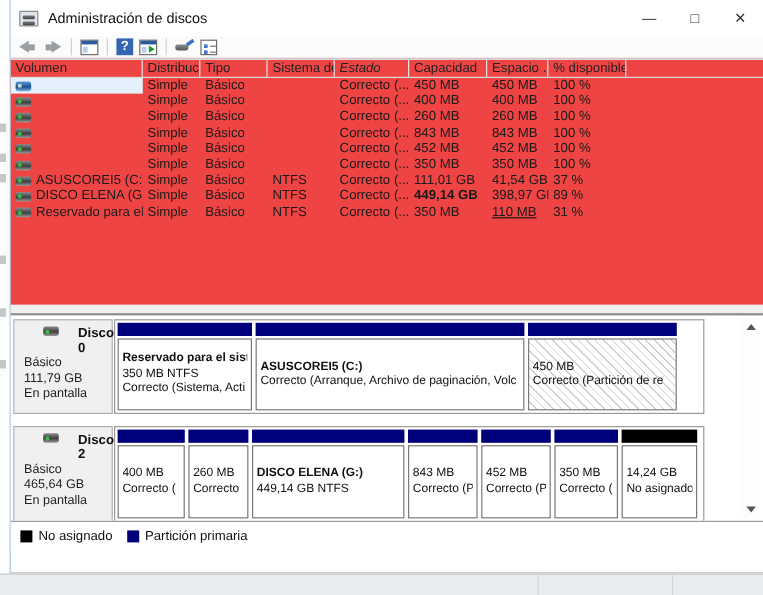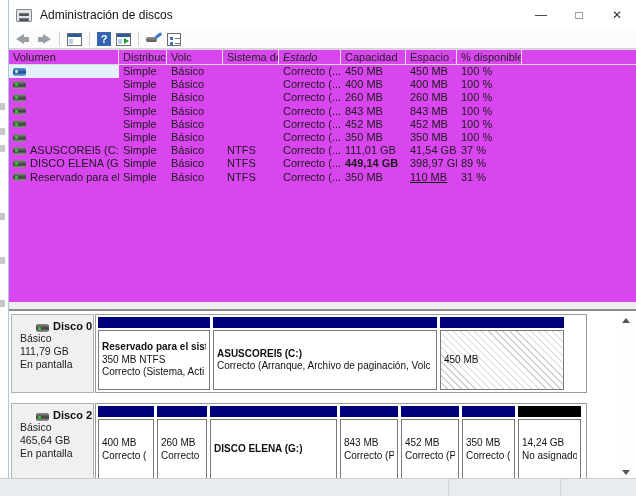--- a/index.html
+++ b/index.html
@@ -64,21 +64,21 @@
     background:linear-gradient(#8a8f94,#54585c); border-radius:2px; }
   .tb-tool::after { content:''; position:absolute; right:0; top:1px; width:7px; height:3px;
     background:#3f74c4; transform:rotate(-35deg); border-radius:1px; }
   .tb-props { width:14px; height:13px; border:1px solid #6d6d6d; background:#fff; position:relative; }
   .tb-props::before { content:''; position:absolute; left:2px; top:3px; width:3px; height:3px; background:#3f74c4; }
   .tb-props::after { content:''; position:absolute; left:2px; top:8px; width:3px; height:3px; background:#3f74c4; }
   .tb-props b { position:absolute; left:7px; top:4px; width:5px; height:1px; background:#777; }
   .tb-props b::after { content:''; position:absolute; top:5px; left:0; width:5px; height:1px; background:#777; }
 
   
-  .listpane { height:253px; background:#d946ef; overflow:hidden; }
+  .listpane { height:205px; background:#ef4444; overflow:hidden; }
   .vt-header { display:flex; height:16px; border-top:1px solid #dadada; border-bottom:1px solid #dadada; }
   .vt-hcell { font-size:11px; color:#222; padding:1px 0 0 4px; border-right:1px solid #e3e3e3;
     white-space:nowrap; overflow:hidden; flex:none; }
   .vt-hfill { flex:1; border-right:none; }
   .vt-row { display:flex; height:13.2px; align-items:center; }
   .vt-cell { font-size:11px; line-height:13px; padding-left:4px; white-space:nowrap; overflow:hidden; flex:none; height:13.2px; display:flex; align-items:center; }
   .vt-volcell.sel { background:#e4f0fb; }
   .drive-ico { width:13px; height:8px; border-radius:2px; flex:none; margin-right:4px; position:relative;
     background:linear-gradient(#8c8c8c,#3f3f3f 55%,#9b9b9b); }
   .drive-ico::after { content:''; position:absolute; left:2px; top:2.5px; width:3px; height:3px;
@@ -87,21 +87,21 @@
   .drive-ico.sel::after { background:#bfe8bf; }
 
   
   .splitter { height:9px; background:#efefef; border-bottom:2px solid #8c8c8c; }
 
   
   .graphpane { height:172px; position:relative; background:#fff; border-bottom:1px solid #9a9a9a; overflow:hidden; }
   .disk-block { position:absolute; left:2px; }
   .disk-label { position:absolute; left:0; top:0; width:83px; height:100%;
     background:#f0f0f0; border:1px solid #b2b2b2; padding:5px 0 0 8px; }
-  .disk-label .dname { display:flex; align-items:flex-end; gap:4px; font-size:11px; font-weight:bold; color:#111;padding-left:16px; }
+  .disk-label .dname { display:flex; align-items:flex-start; gap:16px; font-size:11px; font-weight:bold; color:#111;padding-left:16px; }
   .disk-label .dline { font-size:10.5px; line-height:13px; color:#222; }
   .disk-label .drive-ico { margin-right:0; }
   .parts { position:absolute; left:84px; top:0; height:100%; background:#fff;
     border:1px solid #9a9a9a; padding:2px; display:flex; gap:3px; }
   .part { display:flex; flex-direction:column; flex:none; }
   .part-head { height:11px; flex:none; }
   .part-body { flex:1; margin-top:2px; border:1px solid #7a7a7a; background:#fff;
     padding:1px 3px; display:flex; flex-direction:column; justify-content:center; overflow:hidden; }
   .part-body.hatch { background:repeating-linear-gradient(45deg,#ffffff,#ffffff 4px,#cfcfcf 4px,#cfcfcf 5px); }
   .pline { font-size:10px; line-height:12.5px; white-space:nowrap; overflow:hidden; color:#111; }
@@ -161,21 +161,21 @@
       <span class="tb-tool"></span>
       <span class="tb-props">
           <b></b>
         </span>
     </div>
 
     <div class="listpane">
       <div class="vt-header" id="vt-header">
           <div class="vt-hcell" style="width: 110px;">Volumen</div>
           <div class="vt-hcell" style="width: 48px;">Distribución</div>
-          <div class="vt-hcell" style="width: 56px;">Volc</div>
+          <div class="vt-hcell" style="width: 56px;">Tipo</div>
           <div class="vt-hcell" style="width: 56px;">Sistema de ...</div>
           <div class="vt-hcell" style="width: 62px; font-style: italic;">Estado</div>
           <div class="vt-hcell" style="width: 65px;">Capacidad</div>
           <div class="vt-hcell" style="width: 51px;">Espacio ...</div>
           <div class="vt-hcell" style="width: 65px;">% disponible</div>
           <div class="vt-hcell vt-hfill"></div>
         </div>
       <div id="vt-body">
           <div class="vt-row">
             <div class="vt-cell vt-volcell sel" style="width: 110px;">
@@ -331,20 +331,21 @@
               <div class="part-head" style="background: rgb(0, 0, 123);"></div>
               <div class="part-body">
                 <div class="pline bold">ASUSCOREI5 (C:)</div>
                 <div class="pline">Correcto (Arranque, Archivo de paginación, Volc</div>
               </div>
             </div>
             <div class="part" style="width: 124px;">
               <div class="part-head" style="background: rgb(0, 0, 123);"></div>
               <div class="part-body hatch">
                 <div class="pline">450 MB</div>
+                <div class="pline">Correcto (Partición de re</div>
               </div>
             </div>
           </div>
         </div>
         <div class="disk-block" style="top: 92px; height: 80px; width: 580px;">
           <div class="disk-label">
             <div class="dname">
               <div class="drive-ico"></div>
               <span>Disco 2</span>
             </div>
@@ -364,20 +365,21 @@
               <div class="part-head" style="background: rgb(0, 0, 123);"></div>
               <div class="part-body">
                 <div class="pline">260 MB</div>
                 <div class="pline">Correcto</div>
               </div>
             </div>
             <div class="part" style="width: 127px;">
               <div class="part-head" style="background: rgb(0, 0, 123);"></div>
               <div class="part-body">
                 <div class="pline bold">DISCO ELENA (G:)</div>
+                <div class="pline">449,14 GB NTFS</div>
               </div>
             </div>
             <div class="part" style="width: 58px;">
               <div class="part-head" style="background: rgb(0, 0, 123);"></div>
               <div class="part-body">
                 <div class="pline">843 MB</div>
                 <div class="pline">Correcto (Pa</div>
               </div>
             </div>
             <div class="part" style="width: 58px;">

